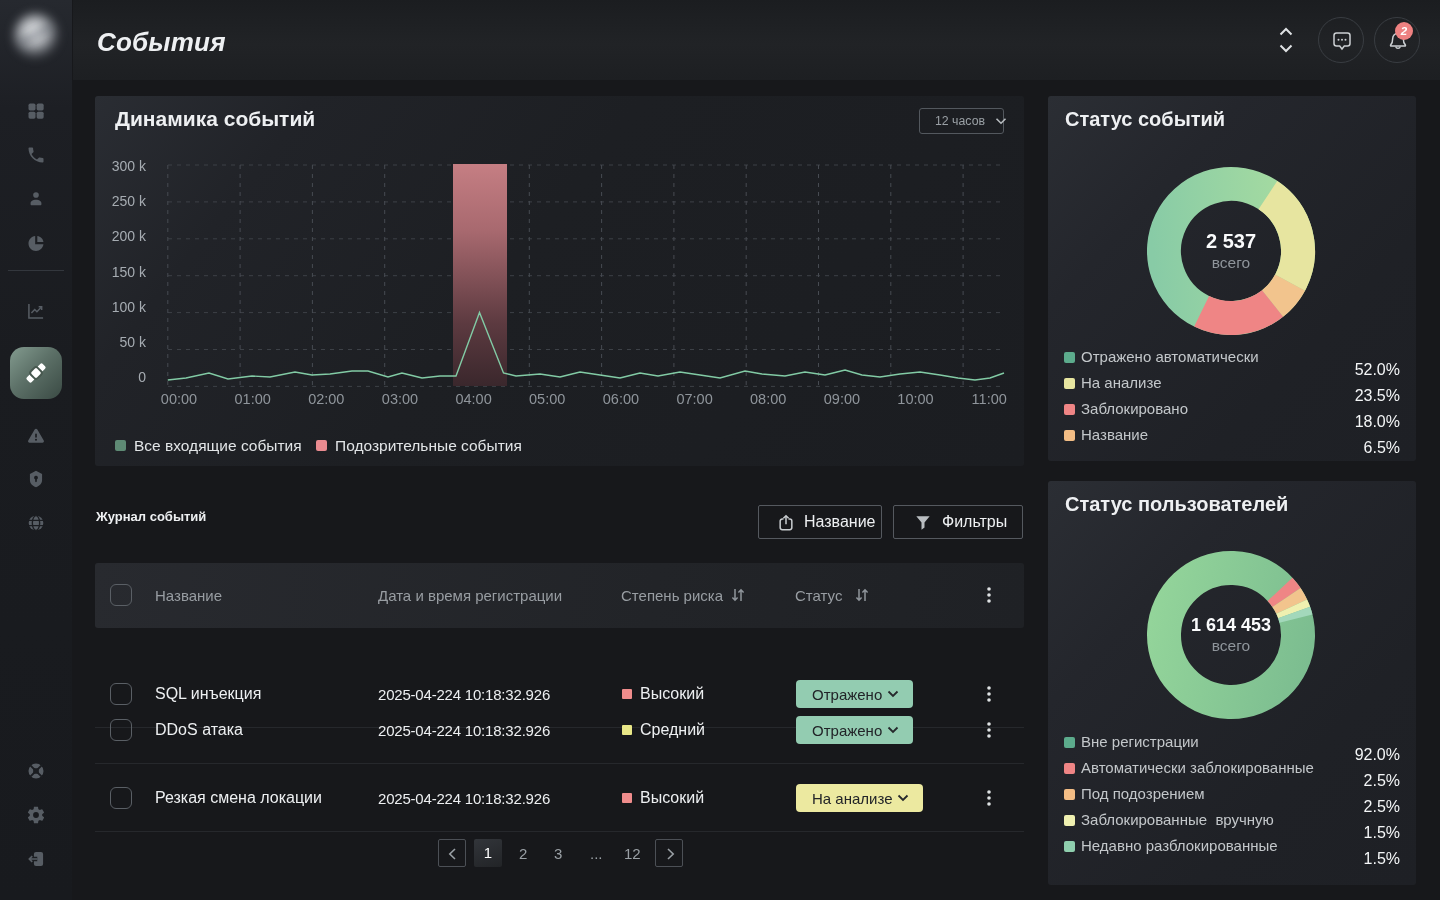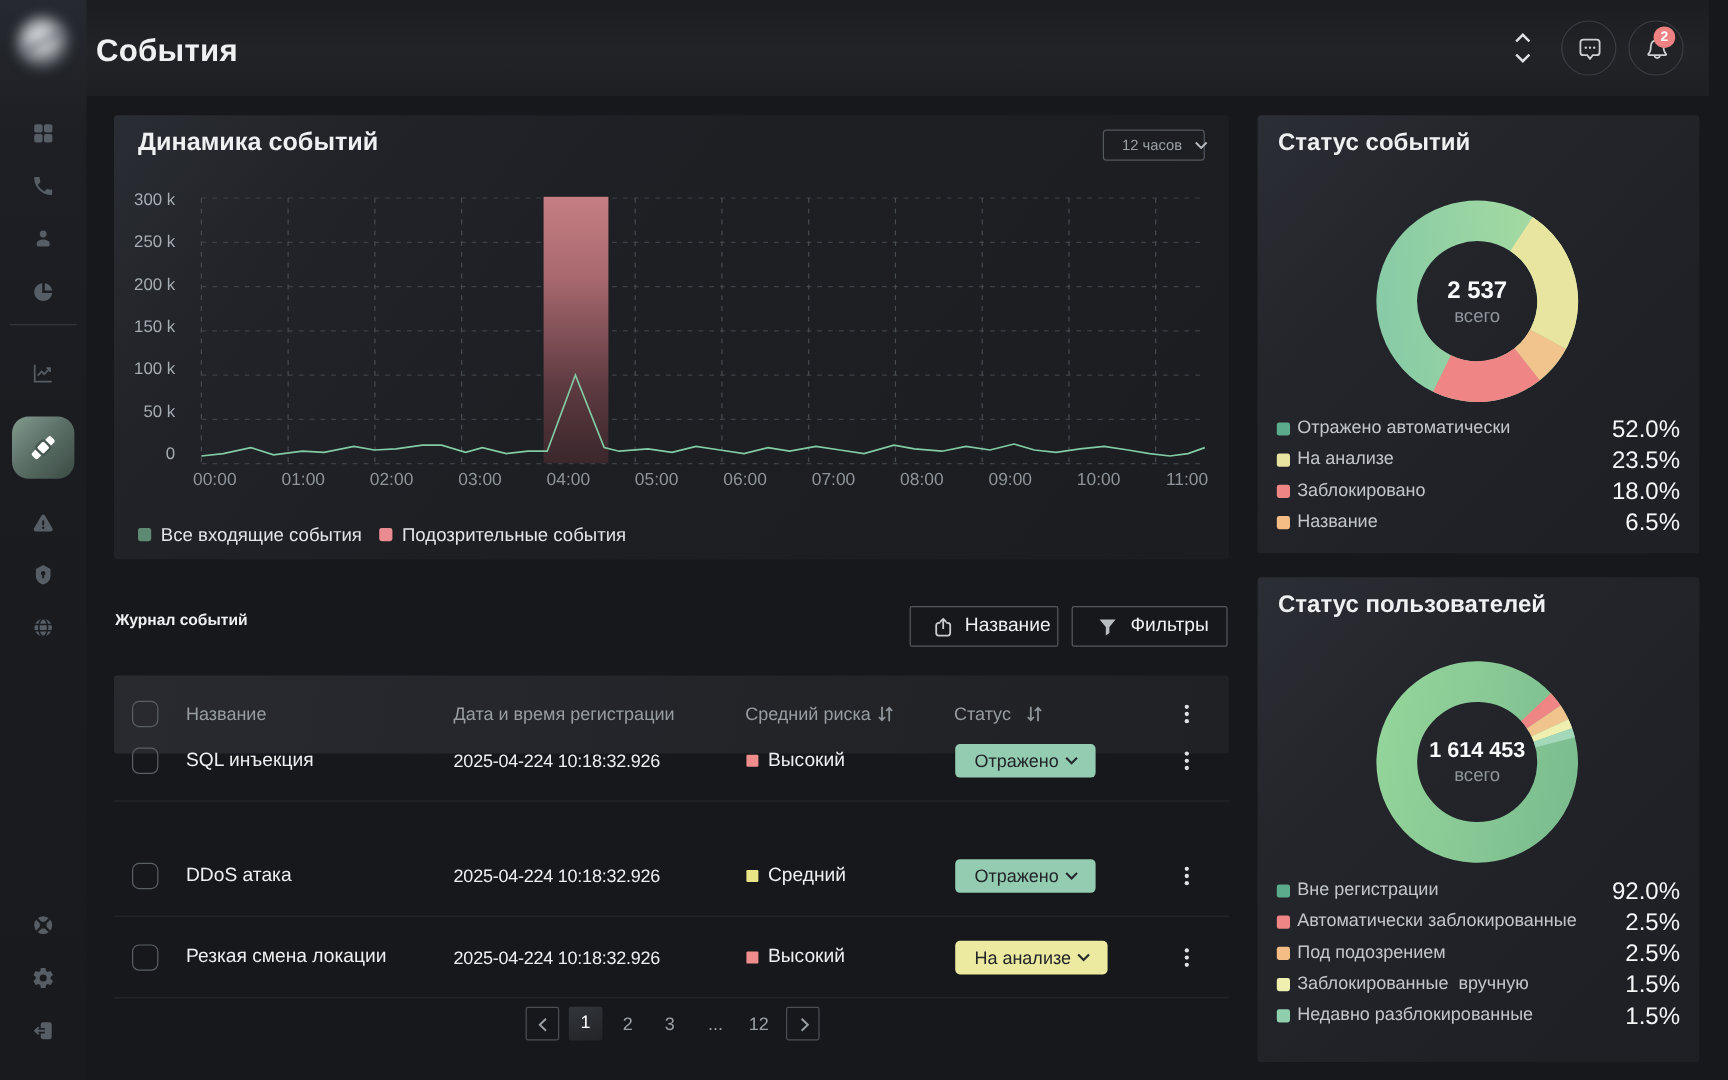--- a/index.html
+++ b/index.html
@@ -18,22 +18,22 @@
   .logo .stripe { position:absolute; left:18px; top:32px; width:36px; height:5px; background:rgba(70,75,85,.55);
     transform:rotate(-28deg); filter:blur(4px); }
   .nav-ic { position:absolute; left:26px; width:20px; height:20px; }
   .nav-ic svg { display:block; width:20px; height:20px; }
   .divider { position:absolute; left:8px; top:270px; width:56px; height:1px; background:#33373d; }
   .active-item { position:absolute; left:10px; top:347px; width:52px; height:52px; border-radius:14px;
     background:linear-gradient(135deg,#839b8f 0%,#5d7168 45%,#3a4a44 100%); }
   .active-item svg { position:absolute; left:14px; top:14px; }
 
   
-  .header { position:absolute; left:56px; top:0; width:1368px; height:80px;
-    background:linear-gradient(180deg,#1b1d20 0%,#212326 55%,#1d1f22 100%); }
+  .header { position:absolute; left:73px; top:0; width:1368px; height:80px;
+    background:linear-gradient(180deg,#1b1d20 0%,#212326 55%,#1d1f22 100%);font-style:italic; }
   .page-title { position:absolute; left:24px; top:27px; font-size:26px; font-weight:bold; letter-spacing:.2px; }
   .search { position:absolute; left:161px; top:22px; width:329px; height:34px; border-radius:17px;
     background:#191b1d; }
   .search .ph { position:absolute; left:15px; top:8px; font-size:15.5px; color:#8d9296; }
   .search svg { position:absolute; right:9px; top:8px; }
   .user { position:absolute; left:993px; top:20px; display:flex; align-items:center; }
   .avatar { width:40px; height:40px; border-radius:50%; overflow:hidden; background:#e9e9ea; }
   .uname { margin-left:18px; }
   .uname .n { font-size:17px; color:#f2f4f5; }
   .uname .r { font-size:13px; color:#9aa0a5; margin-top:3px; }
@@ -54,21 +54,21 @@
   .dd .chev { display:inline-block; margin-left:10px; }
   .dd1 { left:561px; width:255px; padding-left:15px; }
   .dd2 { left:824px; width:85px; padding-left:15px; color:#9aa0a5; }
 
   .rcard { position:absolute; left:1048px; width:368px; border-radius:3px;
     background:linear-gradient(133deg,#2b2e34 0%,#24262c 28%,#1f2126 70%,#1e2025 100%); }
   .rcard h2 { position:absolute; left:17px; top:12px; font-size:20px; font-weight:bold; }
   .leg-row { position:absolute; left:12px; width:344px; height:26px; }
   .leg-row .sq { position:absolute; left:4px; top:7px; width:11px; height:11px; border-radius:2px; }
   .leg-row .lb { position:absolute; left:21px; top:3px; font-size:15px; color:#c3c7ca; }
-  .leg-row .vl { position:absolute; right:4px; top:2px; font-size:20px; color:#f4f6f7; }
+  .leg-row .vl { position:absolute; right:4px; top:16px; font-size:16px; color:#f4f6f7; }
 
   
   .journal-title { position:absolute; left:96px; top:509px; font-size:13px; font-weight:bold; }
   .jbtn { position:absolute; top:505px; height:34px; border:1px solid #55595f; border-radius:2px;
     font-size:16px; color:#eef0f2; }
   .jbtn span { position:absolute; top:7px; }
   .table-head { position:absolute; left:95px; top:563px; width:929px; height:65px; border-radius:3px;
     background:linear-gradient(100deg,#282a2f 0%,#222428 60%,#1f2125 100%); }
   .th { position:absolute; top:24px; font-size:15px; color:#989da2; }
   .row { position:absolute; left:95px; width:929px; height:68px; border-bottom:1px solid #26282c; }
@@ -370,38 +370,38 @@
     <svg width="20" height="20" viewBox="0 0 24 24" fill="#b9bdc1" style="position:absolute;left:19px;top:7px">
       <path d="M4 4h16l-6.2 7.4v6.1L10.2 20v-8.6L4 4z"></path>
       </svg>
     <span style="left:48px">Фильтры</span>
   </div>
 
   <div class="table-head">
     <div class="cbx" style="top:21px"></div>
     <div class="th" style="left:60px">Название</div>
     <div class="th" style="left:283px">Дата и время регистрации</div>
-    <div class="th" style="left:526px">Средний риска</div>
+    <div class="th" style="left:526px">Степень риска</div>
     <svg class="th" style="left:633px;top:22px" width="20" height="20" viewBox="0 0 20 20" fill="none" stroke="#8f959b" stroke-width="1.5">
       <path d="M7 4v11M4.4 12.5L7 15.2l2.6-2.7"></path>
         <path d="M13 16V5M10.4 7.5L13 4.8l2.6 2.7"></path>
       </svg>
     <div class="th" style="left:700px">Статус</div>
     <svg class="th" style="left:757px;top:22px" width="20" height="20" viewBox="0 0 20 20" fill="none" stroke="#8f959b" stroke-width="1.5">
       <path d="M7 4v11M4.4 12.5L7 15.2l2.6-2.7"></path>
         <path d="M13 16V5M10.4 7.5L13 4.8l2.6 2.7"></path>
       </svg>
     <svg class="kebab" style="position:absolute;top:22px" width="20" height="20" viewBox="0 0 20 20" fill="#dfe2e4">
       <circle cx="10" cy="4" r="1.8"></circle>
         <circle cx="10" cy="10" r="1.8"></circle>
         <circle cx="10" cy="16" r="1.8"></circle>
       </svg>
   </div>
 
-  <div class="row" style="top:600px">
+  <div class="row" style="top:660px">
     <div class="cbx" style="top:23px"></div>
     <div class="cell" style="left:60px;top:25px">SQL инъекция</div>
     <div class="cell" style="left:283px;top:26px;font-size:15px;letter-spacing:-0.2px">2025-04-224 10:18:32.926</div>
     <div class="risk-sq" style="top:29px;background:#ef8c8c"></div>
     <div class="cell" style="left:545px;top:25px">Высокий</div>
     <div class="pill" style="top:20px;width:117px;background:#93ccb1">
       <span class="t">Отражено</span>
       <svg style="position:absolute;right:14px;top:10px" width="12" height="8" viewBox="0 0 12 8" fill="none" stroke="#25282b" stroke-width="1.8">
           <path d="M1.5 1.5L6 6l4.5-4.5"></path>
         </svg>

